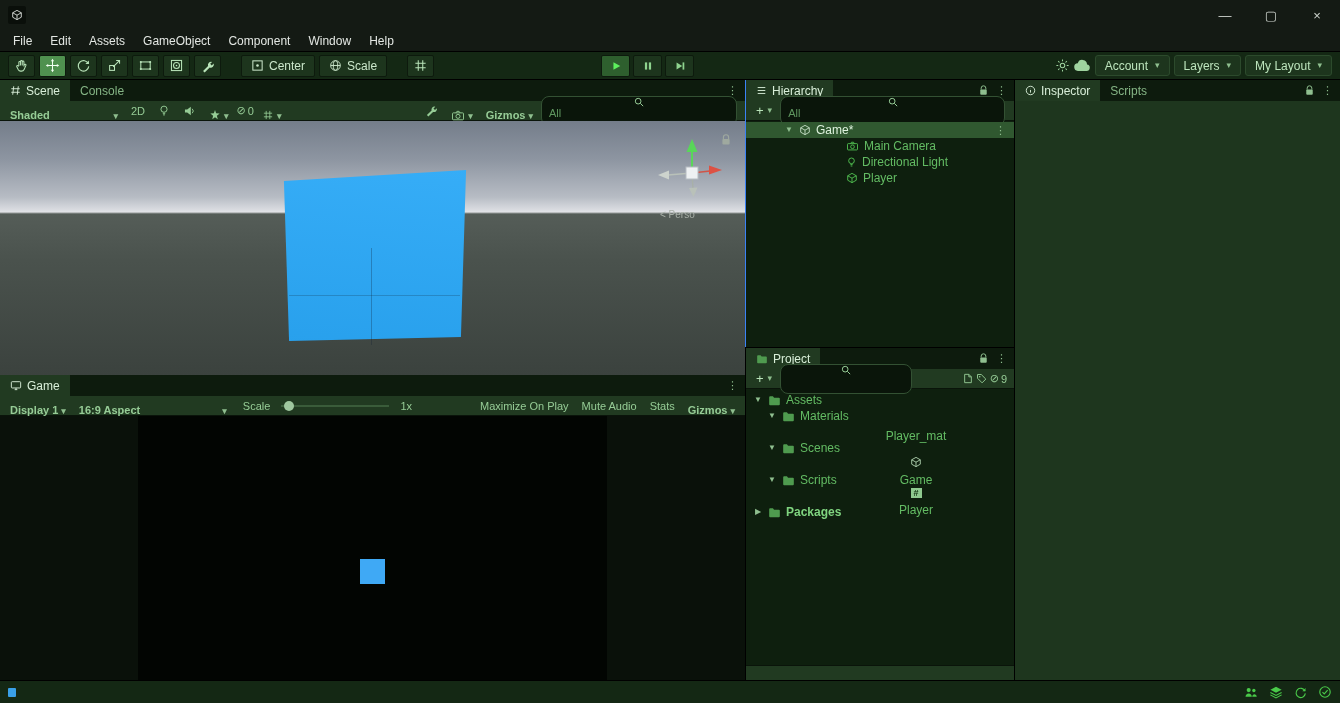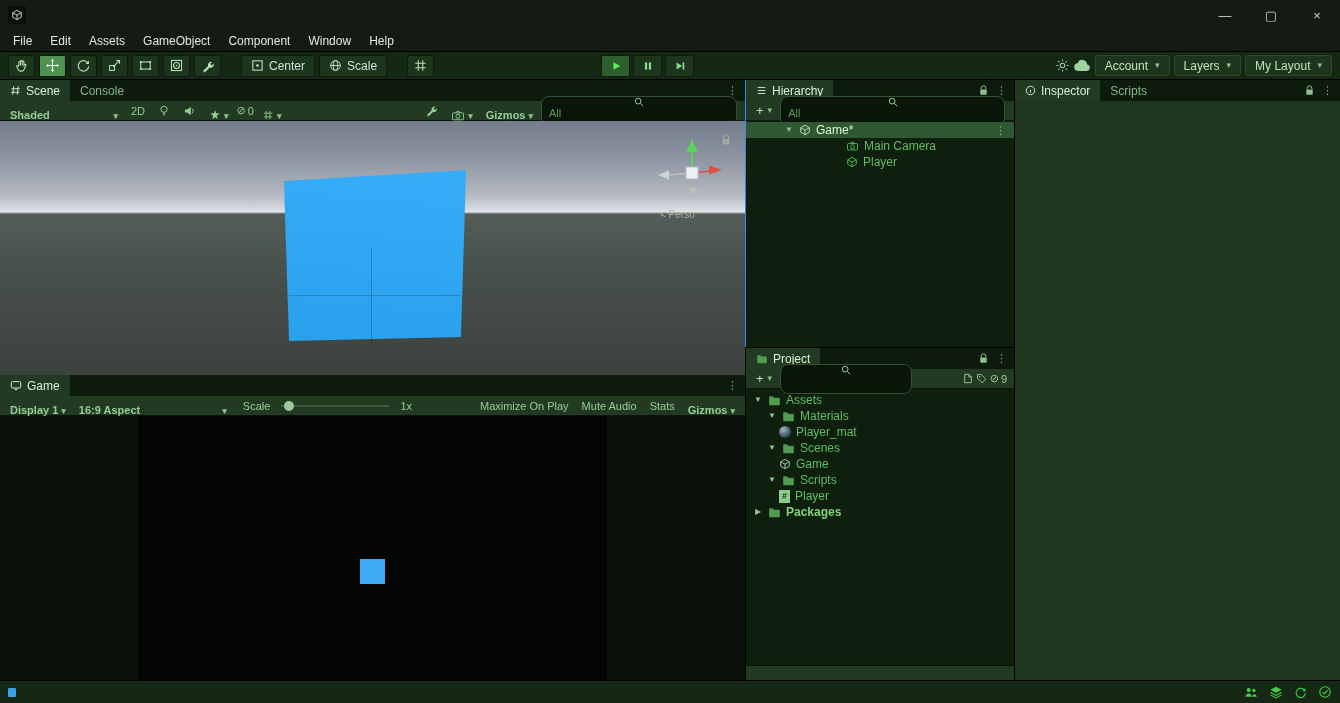--- a/index.html
+++ b/index.html
@@ -70,21 +70,21 @@
 .tree{position:absolute;left:0;right:0;}
 .hier-tree{top:40px;bottom:0;padding-top:2px;}
 .proj-tree{top:41px;bottom:15px;padding-top:3px;}
 .hrow,.prow{height:16px;display:flex;align-items:center;gap:5px;font-size:12px;color:#63bb63;}
 .hrow.root{padding-left:38px;}
 .hrow.child{padding-left:100px;}
 .hrow.selected{background:#305830;color:#ddf2dd;}
 .arrow{width:10px;font-size:8px;color:#8fbf8f;text-align:center;line-height:1;}
 .d0{padding-left:7px;}
 .d1{padding-left:21px;}
-.d2{padding-left:33px;}
+.d2{padding-left:72px;flex-direction:column;}
 .bold{font-weight:bold;color:#7fd47f;}
 .row-tail{margin-left:auto;padding-right:8px;}
 .folder-icon{color:#4f9b4f;}
 .sphere-icon{width:12px;height:12px;border-radius:50%;background:radial-gradient(circle at 35% 30%,#9fb4c4,#2e4450 72%);}
 .script-icon{width:11px;height:13px;background:#8fca8f;display:flex;align-items:center;justify-content:center;}
 .script-icon i{font-style:normal;font-size:9px;font-weight:bold;color:#123312;}
 .project-footer{position:absolute;left:0;bottom:0;width:100%;height:15px;background:#213a21;border-top:1px solid #0a140a;}
 .plus-dd{display:flex;align-items:center;gap:4px;padding:0 5px;height:20px;color:#b9e4b9;font-size:13px;}
 .grow{flex:1;}
 
@@ -457,20 +457,29 @@
           <svg width="13" height="10" viewBox="0 0 16 13" fill="none" stroke="currentColor" stroke-width="1.1">
             <rect x="1.5" y="3.4" width="13" height="8.2" rx="1"></rect>
             <circle cx="8" cy="7.5" r="2.4"></circle>
             <path d="M5.6 3.4 6.7 1.6h2.6l1.1 1.8"></path>
           </svg>
         </span>
       <span>Main Camera</span>
     </div>
     <div class="hrow child">
       <span style="color:#55cc55;">
+          <svg width="11" height="12" viewBox="0 0 14 15" fill="none" stroke="currentColor" stroke-width="1.1">
+            <circle cx="7" cy="6" r="3.6"></circle>
+            <path d="M5.6 10.8h2.8M5.9 12.6h2.2"></path>
+          </svg>
+        </span>
+      <span>Directional Light</span>
+    </div>
+    <div class="hrow child">
+      <span style="color:#55cc55;">
           <svg width="12" height="12" viewBox="0 0 14 14" fill="none" stroke="currentColor" stroke-width="1">
             <path d="M7 1.6 12 4.4v5.2L7 12.4 2 9.6V4.4z"></path>
             <path d="M7 7.2 12 4.4M7 7.2 2 4.4M7 7.2v5.2"></path>
           </svg>
         </span>
       <span>Player</span>
     </div>
   </div>
 </div>
 

